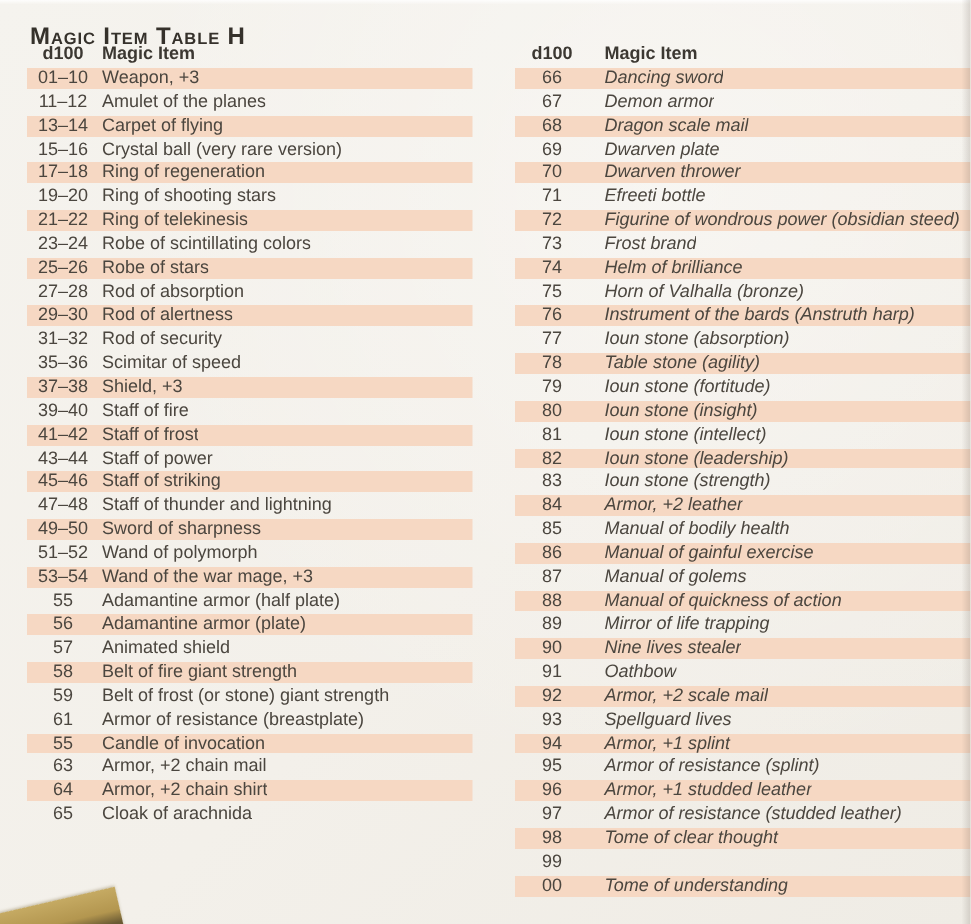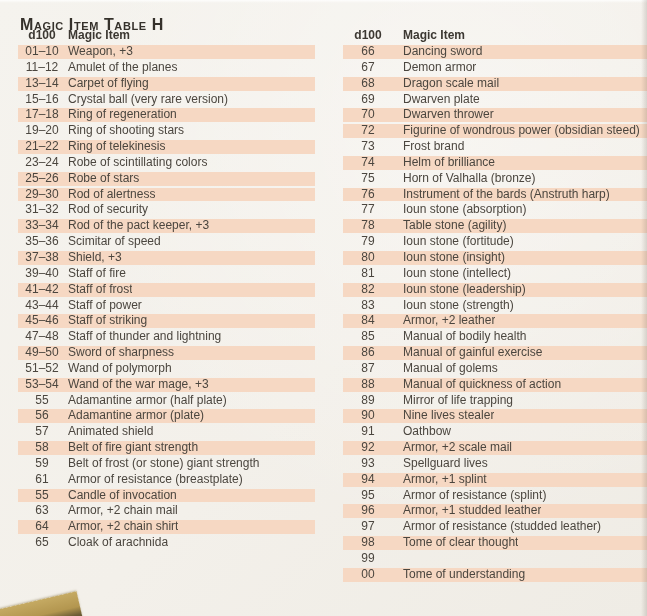--- a/index.html
+++ b/index.html
@@ -48,21 +48,21 @@
     border-bottom:1.5px solid transparent;
     background-clip:padding-box;
     font-size:12px;
   }
   .row.shaded{background-color:#f6d8c3;}
   .cell-range{width:48px;text-align:center;flex:none;color:#4b463f;}
   .table-right .cell-range{width:50px;}
   .cell-item{
     padding-left:2px;white-space:nowrap;overflow:hidden;color:#4b463f;
   }
-  .table-right .cell-item{padding-left:10px;}
+  .table-right .cell-item{padding-left:10px;font-style:italic;}
   .corner-illustration{
     position:absolute;left:-18px;bottom:-24px;width:100px;height:38px;
     transform:rotate(-13deg);
     background:linear-gradient(to bottom,#c5aa63 0%, #b3964f 40%, #6b5b34 62%, #4e432a 100%);
     box-shadow:0 -1px 2px rgba(120,100,50,0.35);
   }
 </style>
 </head>
 <body>
 
@@ -106,31 +106,31 @@
           <span class="cell-item">Ring of telekinesis</span>
         </div>
         <div class="row">
           <span class="cell-range">23–24</span>
           <span class="cell-item">Robe of scintillating colors</span>
         </div>
         <div class="row shaded">
           <span class="cell-range">25–26</span>
           <span class="cell-item">Robe of stars</span>
         </div>
+        <div class="row">
+          <span class="cell-range">27–28</span>
+          <span class="cell-item">Rod of absorption</span>
+        </div>
         <div class="row shaded">
           <span class="cell-range">29–30</span>
           <span class="cell-item">Rod of alertness</span>
         </div>
         <div class="row">
           <span class="cell-range">31–32</span>
           <span class="cell-item">Rod of security</span>
-        </div>
-        <div class="row shaded">
-          <span class="cell-range">33–34</span>
-          <span class="cell-item">Rod of the pact keeper, +3</span>
         </div>
         <div class="row">
           <span class="cell-range">35–36</span>
           <span class="cell-item">Scimitar of speed</span>
         </div>
         <div class="row shaded">
           <span class="cell-range">37–38</span>
           <span class="cell-item">Shield, +3</span>
         </div>
         <div class="row">
@@ -227,20 +227,24 @@
           <span class="cell-item">Dragon scale mail</span>
         </div>
         <div class="row">
           <span class="cell-range">69</span>
           <span class="cell-item">Dwarven plate</span>
         </div>
         <div class="row shaded">
           <span class="cell-range">70</span>
           <span class="cell-item">Dwarven thrower</span>
         </div>
+        <div class="row">
+          <span class="cell-range">71</span>
+          <span class="cell-item">Efreeti bottle</span>
+        </div>
         <div class="row shaded">
           <span class="cell-range">72</span>
           <span class="cell-item">Figurine of wondrous power (obsidian steed)</span>
         </div>
         <div class="row">
           <span class="cell-range">73</span>
           <span class="cell-item">Frost brand</span>
         </div>
         <div class="row shaded">
           <span class="cell-range">74</span>

